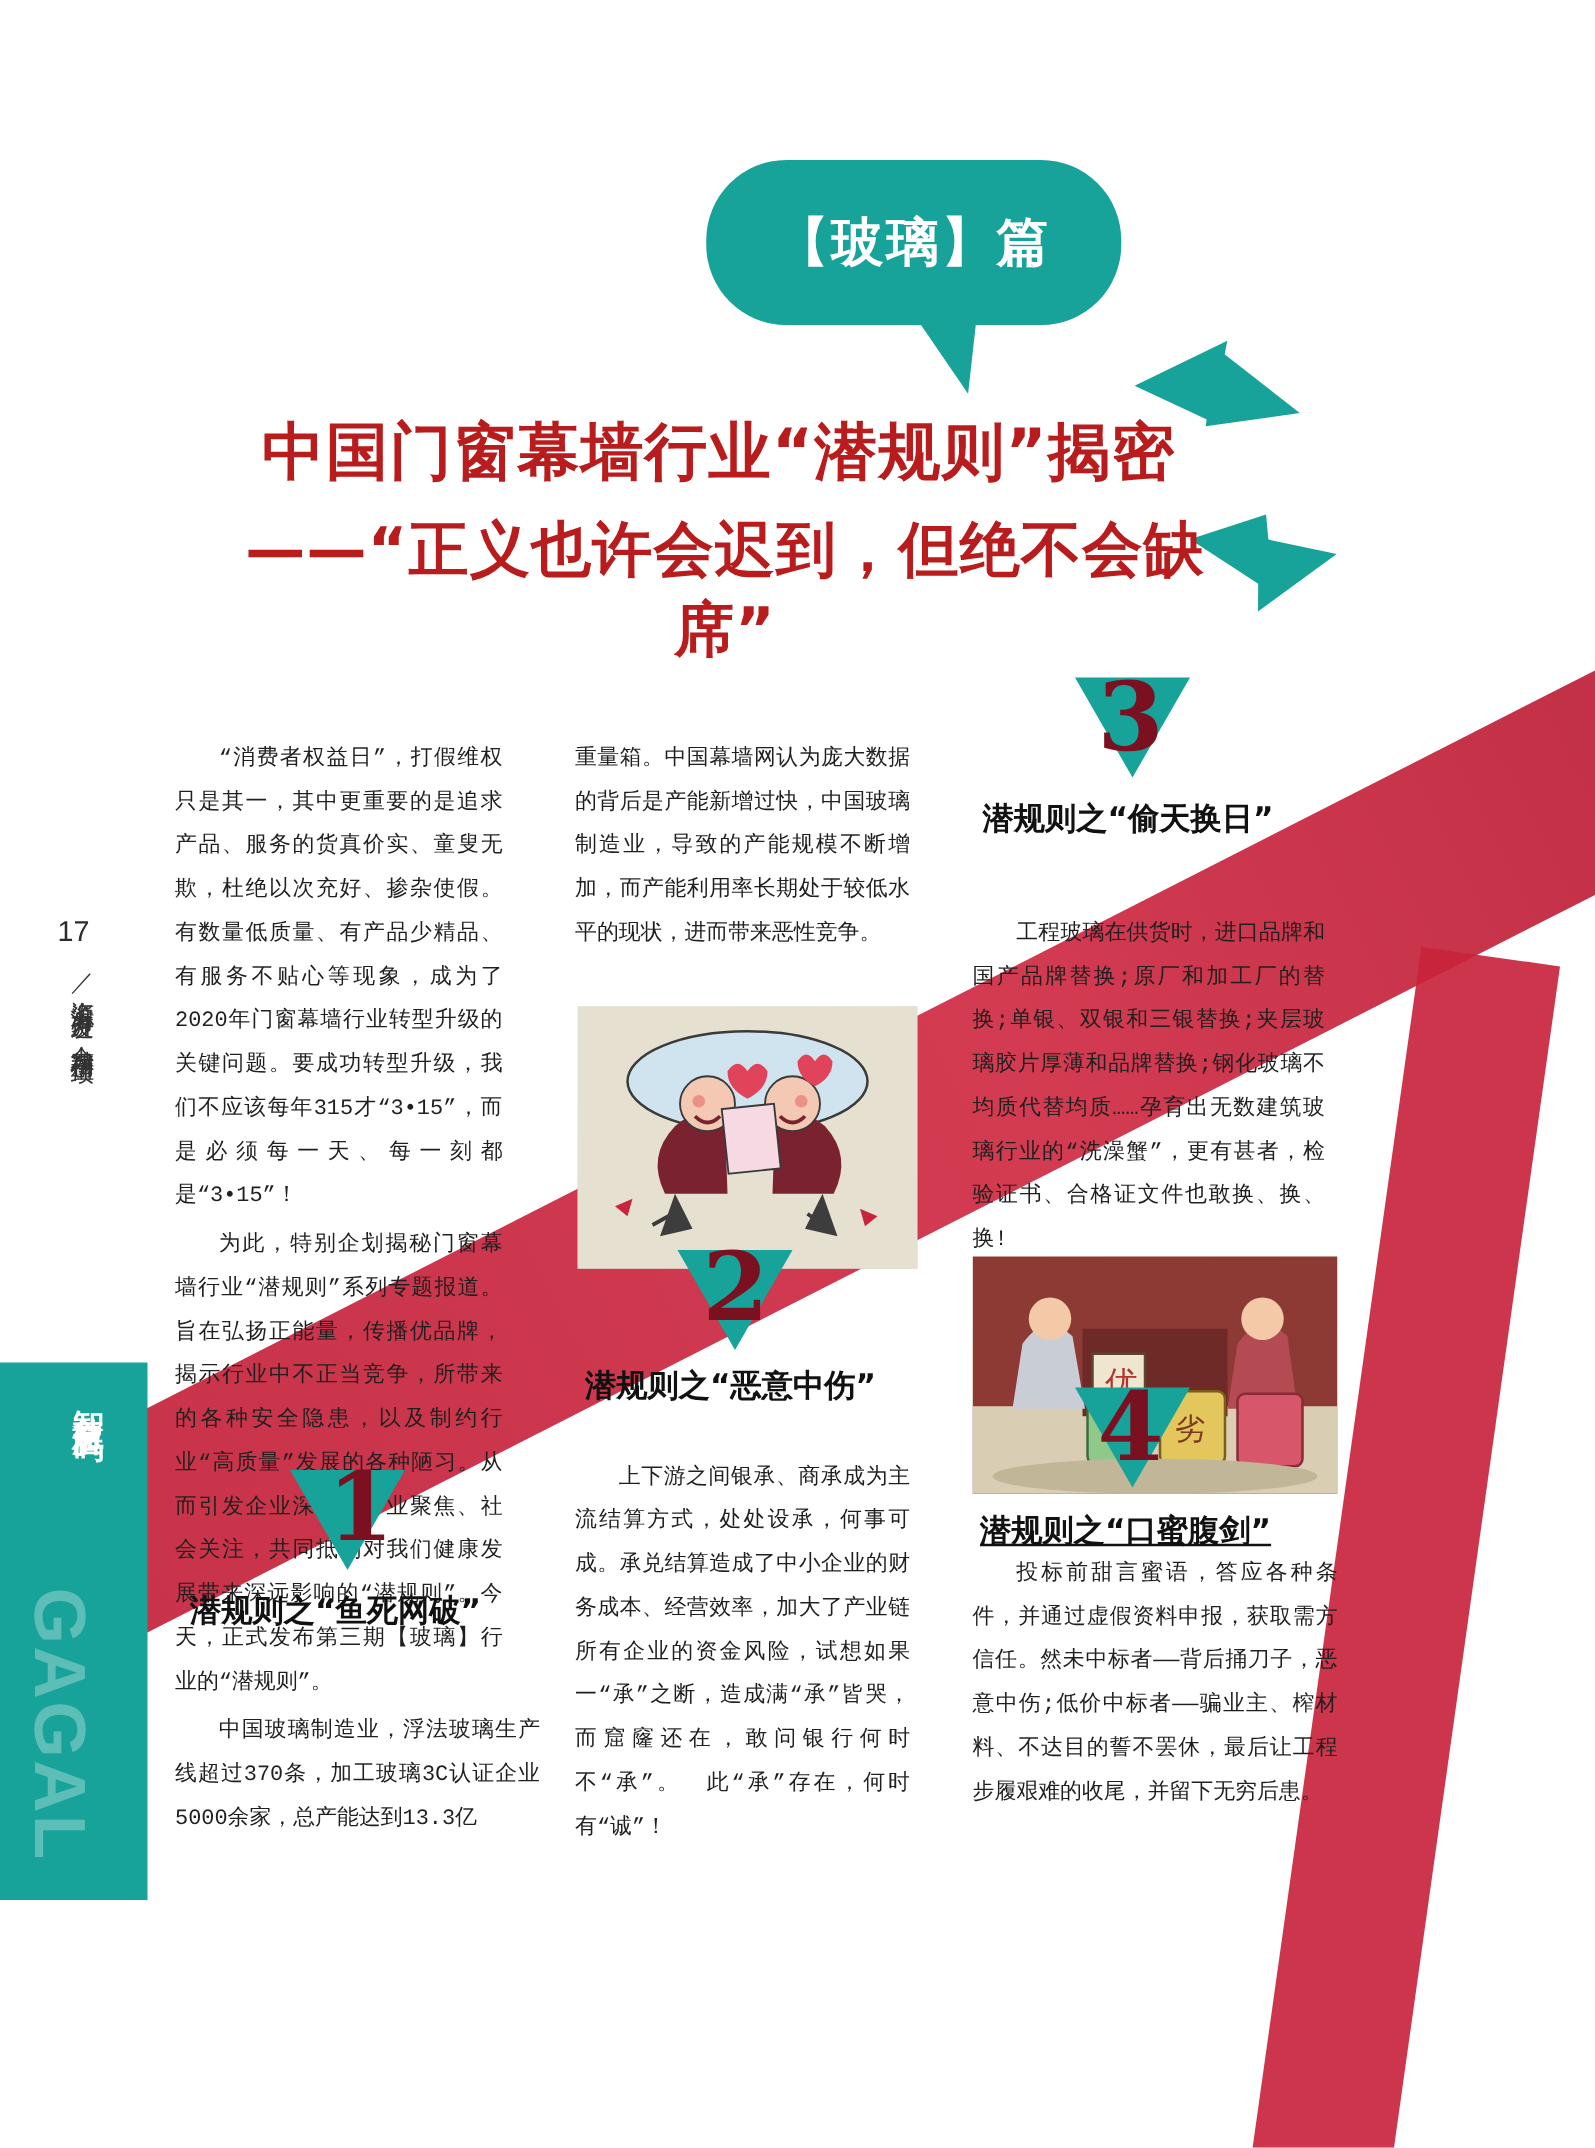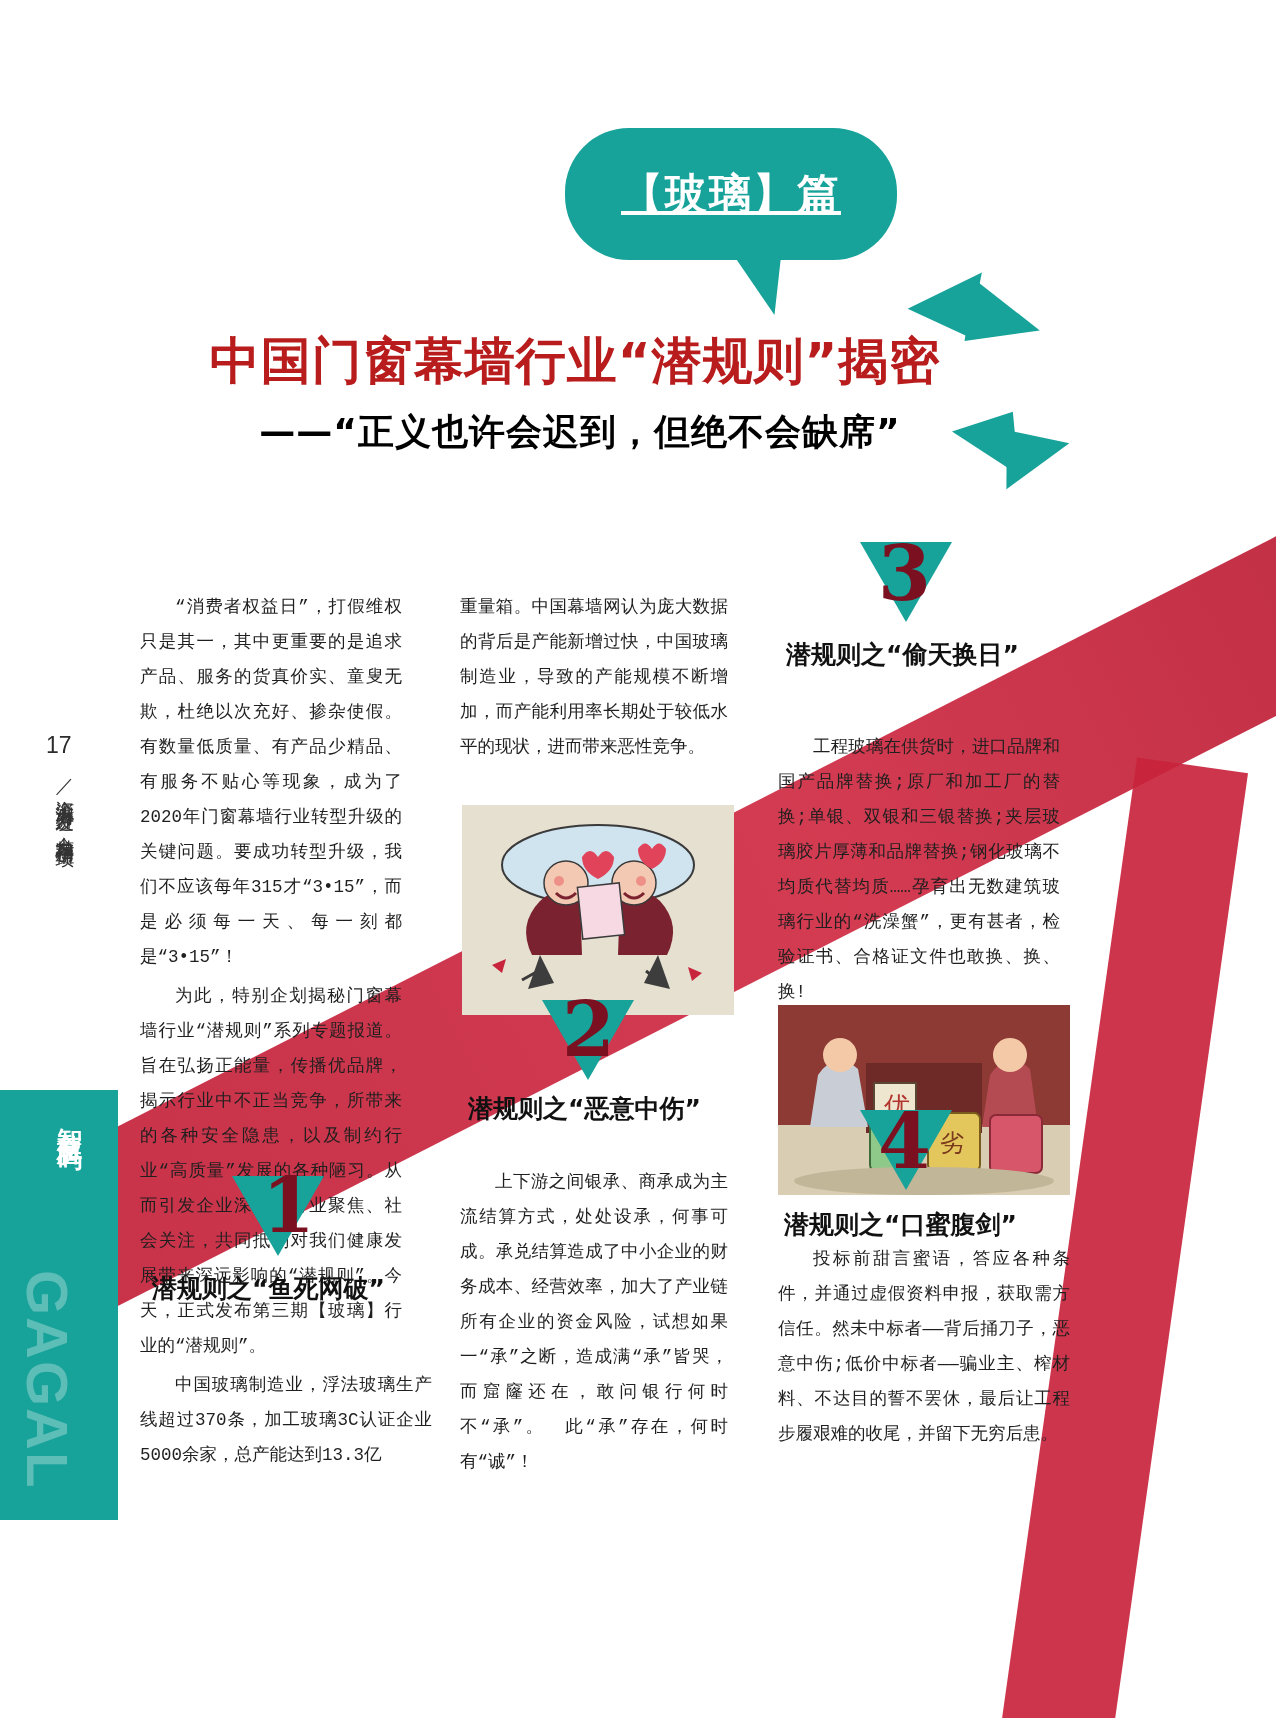--- a/index.html
+++ b/index.html
@@ -134,44 +134,43 @@
     top: 128px;
     width: 332px;
     height: 132px;
     line-height: 132px;
     text-align: center;
     color: #ffffff;
     font-size: 42px;
     font-weight: bold;
     letter-spacing: 2px;
     font-family: "DejaVu Sans", "Liberation Sans", sans-serif;
-    text-decoration: underline;
   }
 
   .title-main {
     position: absolute;
     left: 180px;
     top: 328px;
     width: 790px;
     text-align: center;
     font-size: 50px;
     font-weight: bold;
     color: #b91c1c;
     letter-spacing: 1px;
     font-family: "DejaVu Sans", "Liberation Sans", sans-serif;
   }
   .title-sub {
     position: absolute;
     left: 180px;
     top: 408px;
     width: 800px;
     text-align: center;
-    font-size: 36px;
-    font-weight: bold;
-    color: #000000;
+    font-size: 48px;
+    font-weight: bold;
+    color: #b91c1c;
     letter-spacing: 1px;
     font-family: "DejaVu Sans", "Liberation Sans", sans-serif;
   }
 
   
   .shard {
     position: absolute;
     background: #17a29a;
   }
   .shard1 {
@@ -373,19 +372,19 @@
   <div class="tri" style="left:232px; top:1176px;"></div>
   <div class="numeral" style="left:262px; top:1168px;">1</div>
   <div class="sec-head" style="left:152px; top:1272px;">潜规则之“鱼死网破”</div>
 
   <div class="col col1-b">
     <p>中国玻璃制造业，浮法玻璃生产线超过370条，加工玻璃3C认证企业5000余家，总产能达到13.3亿</p>
   </div>
 
   <div class="tri" style="left:860px; top:1110px;"></div>
   <div class="numeral" style="left:878px; top:1104px;">4</div>
-  <div class="sec-head" style="left:784px; top:1208px;">潜规则之“口蜜腹剑”</div>
+  <div class="sec-head" style="left:784px; top:1208px;text-decoration:underline;">潜规则之“口蜜腹剑”</div>
 
   <div class="col col3-b">
     <p>投标前甜言蜜语，答应各种条件，并通过虚假资料申报，获取需方信任。然未中标者——背后捅刀子，恶意中伤;低价中标者——骗业主、榨材料、不达目的誓不罢休，最后让工程步履艰难的收尾，并留下无穷后患。</p>
   </div>
 
 </div>
 
 </body></html>

